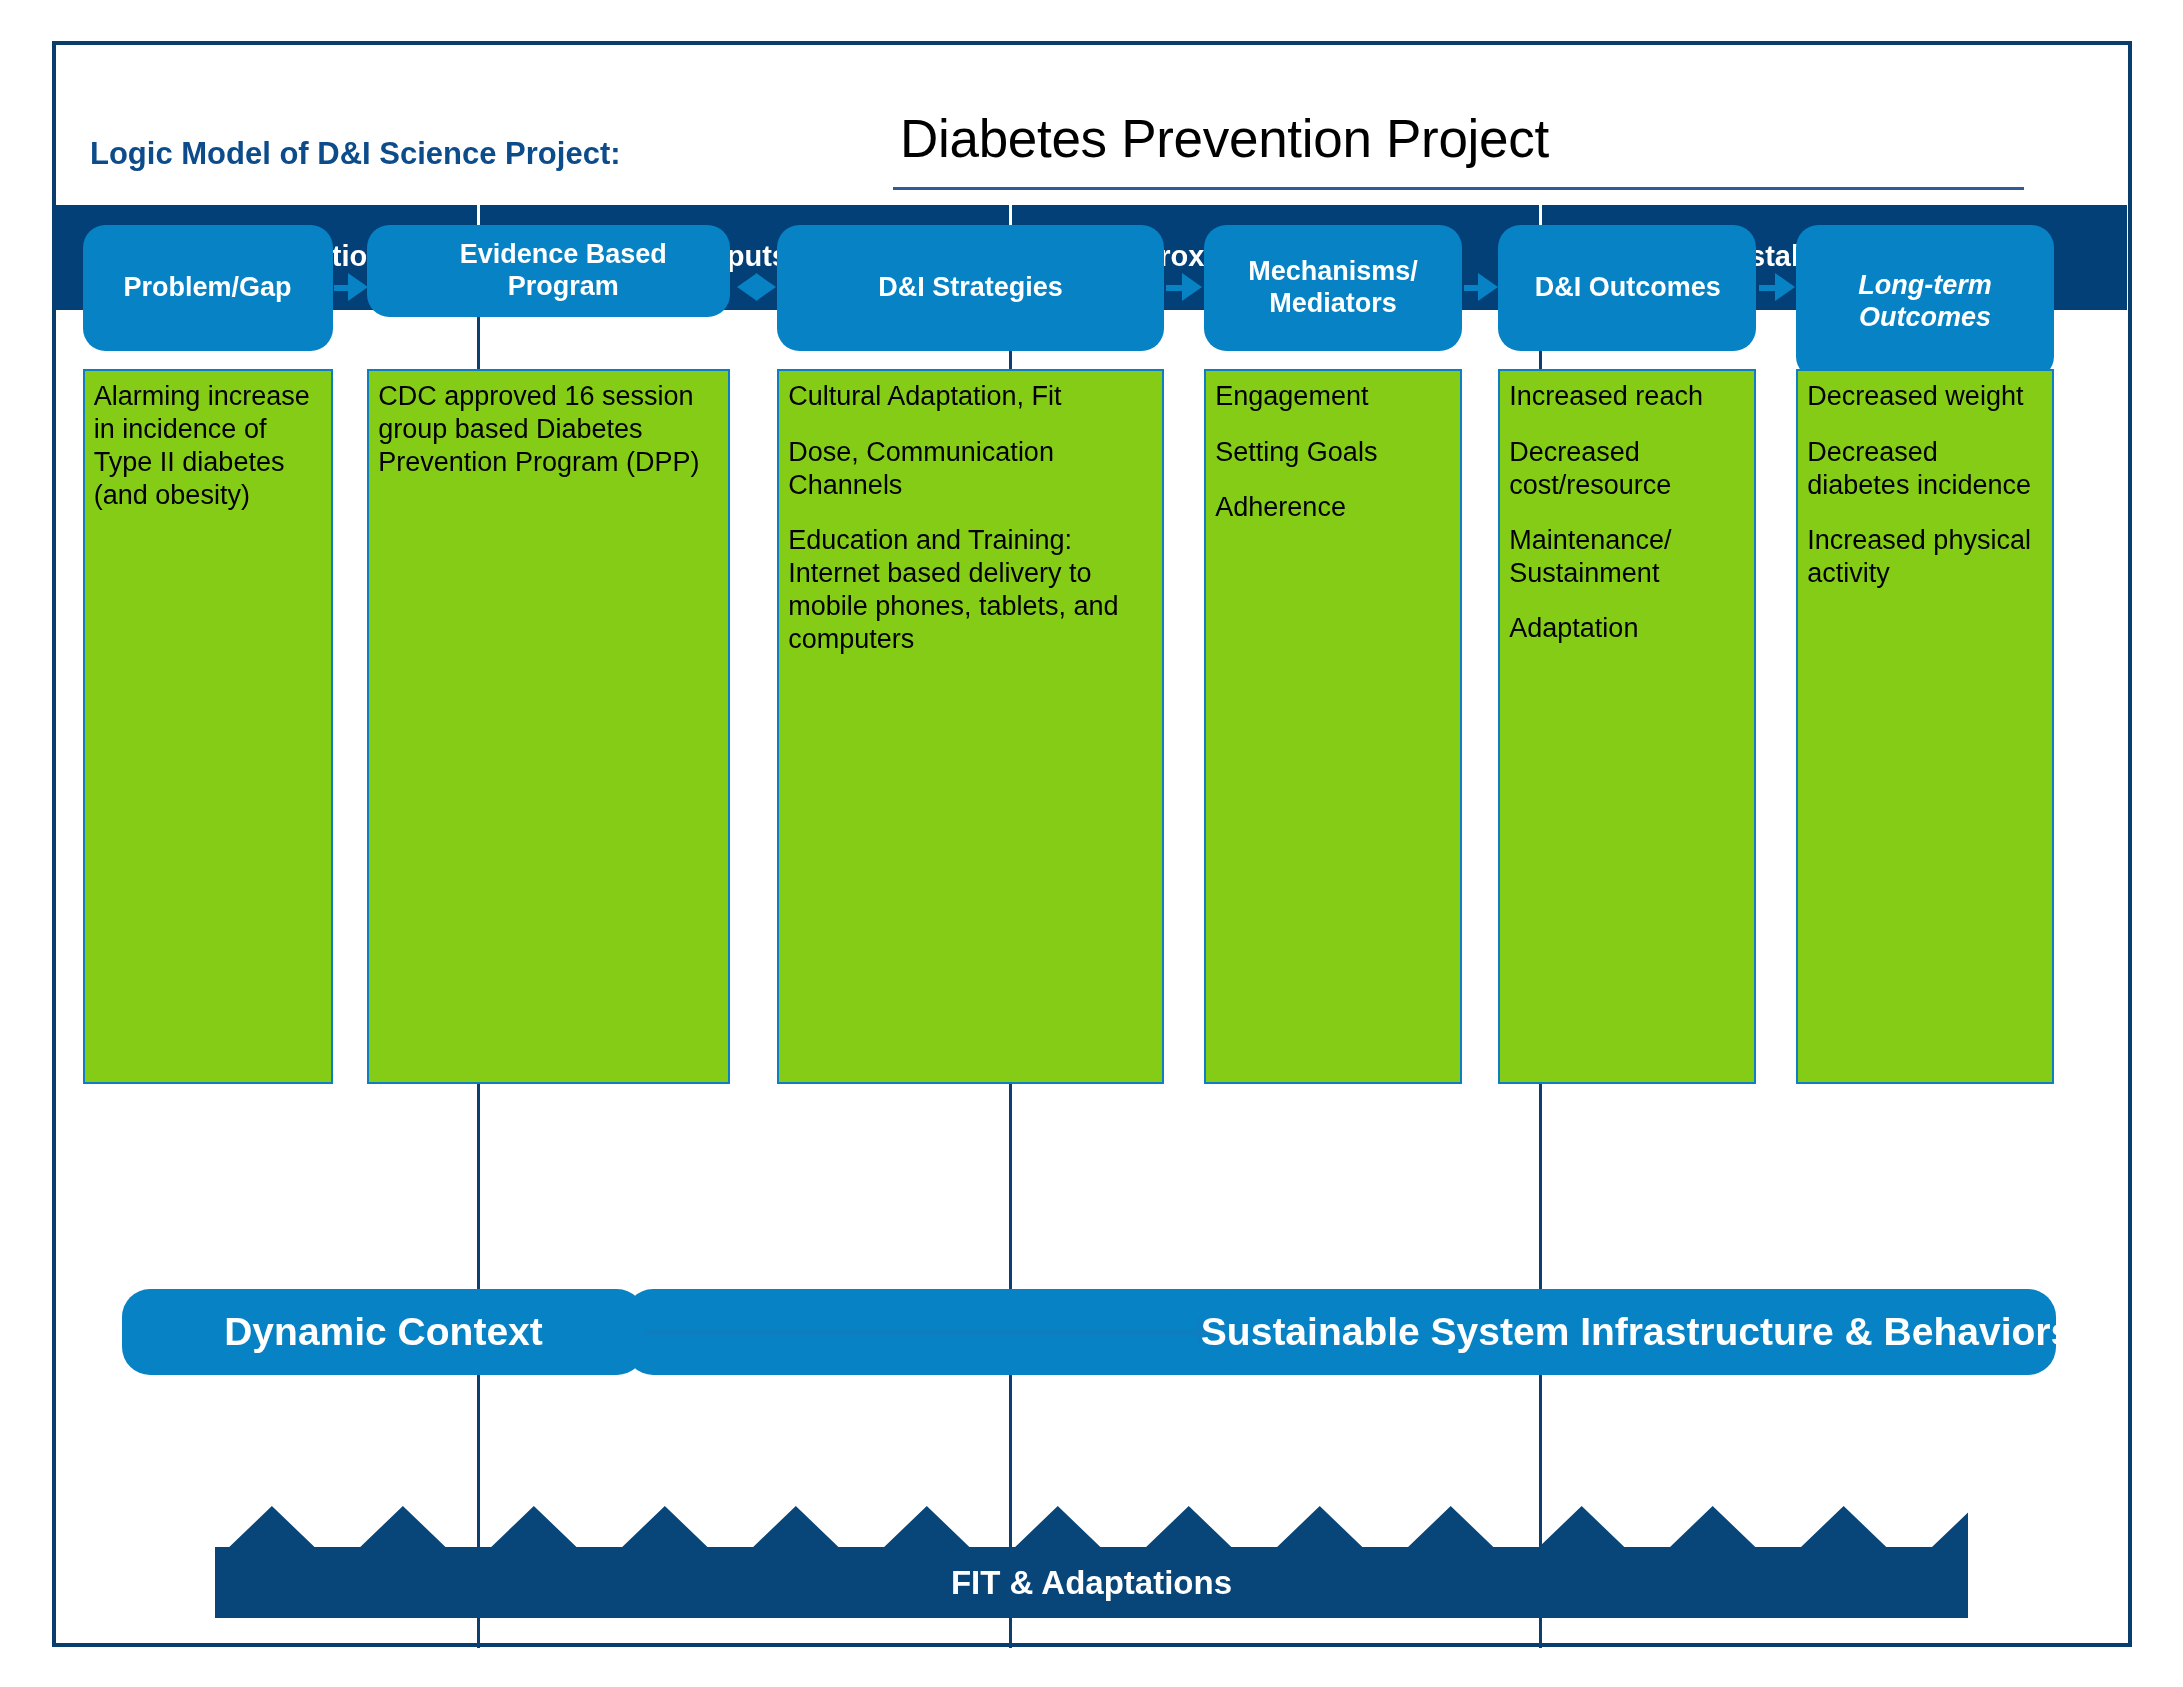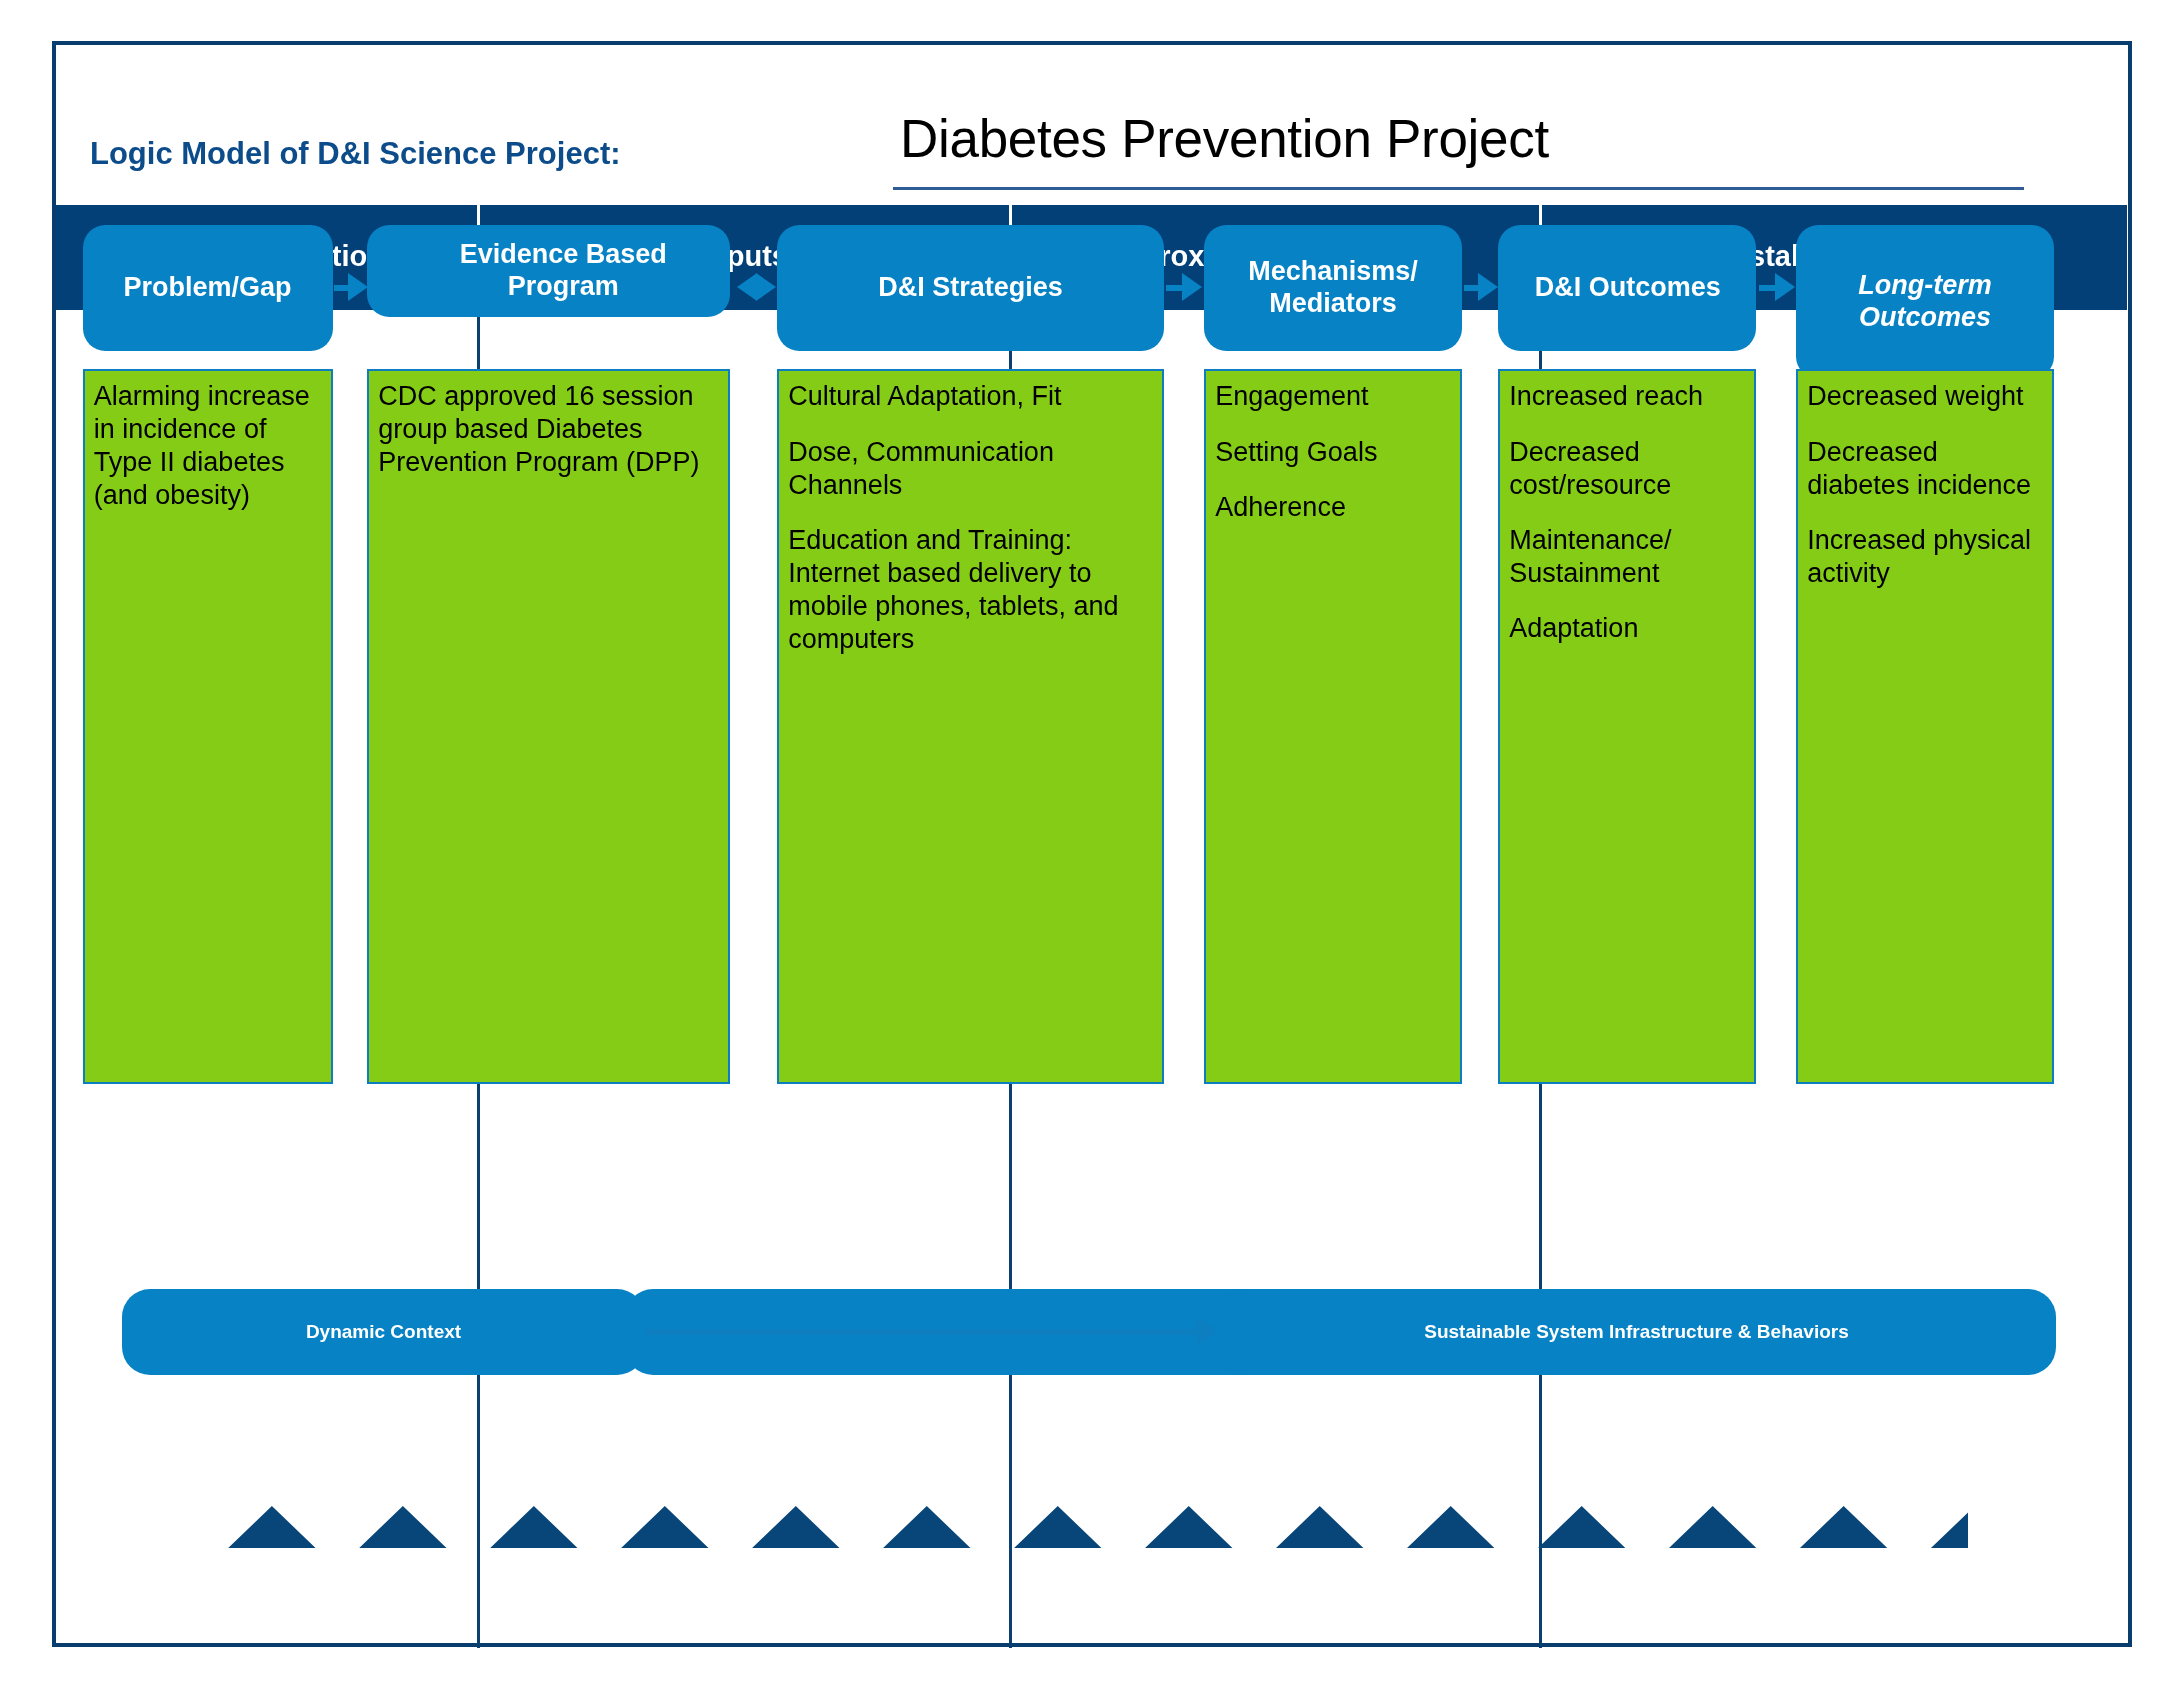--- a/index.html
+++ b/index.html
@@ -151,21 +151,21 @@
   }
   .content-panel p:last-child { margin-bottom: 0; }
   .content-panel.tight p { margin-bottom: 0; }
 
   
   .bottom-bar {
     position: absolute;
     background: #0782c4;
     border-radius: 28px;
     color: #ffffff;
-    font-size: 19px;
+    font-size: 39px;
     font-weight: bold;
     display: flex;
     align-items: center;
     justify-content: center;
     text-align: center;
     white-space: nowrap;
   }
 
   
   #fit-banner {
@@ -327,16 +327,19 @@
         1208,64 1274,0 1340,64
         1406,64 1472,0 1538,64
         1604,64 1670,0 1736,64
         1802,64 1868,0 1934,64
         2000,64 2066,0 2132,64
         2198,64 2264,0 2330,64
         2396,64 2462,0 2528,64
         2594,64 2650,10 2650,64
       "></polygon>
     </svg>
+    <div id="fit-body">
+      <span id="fit-label">FIT &amp; Adaptations</span>
+    </div>
   </div>
 
 </div>
 
 
 </body></html>

